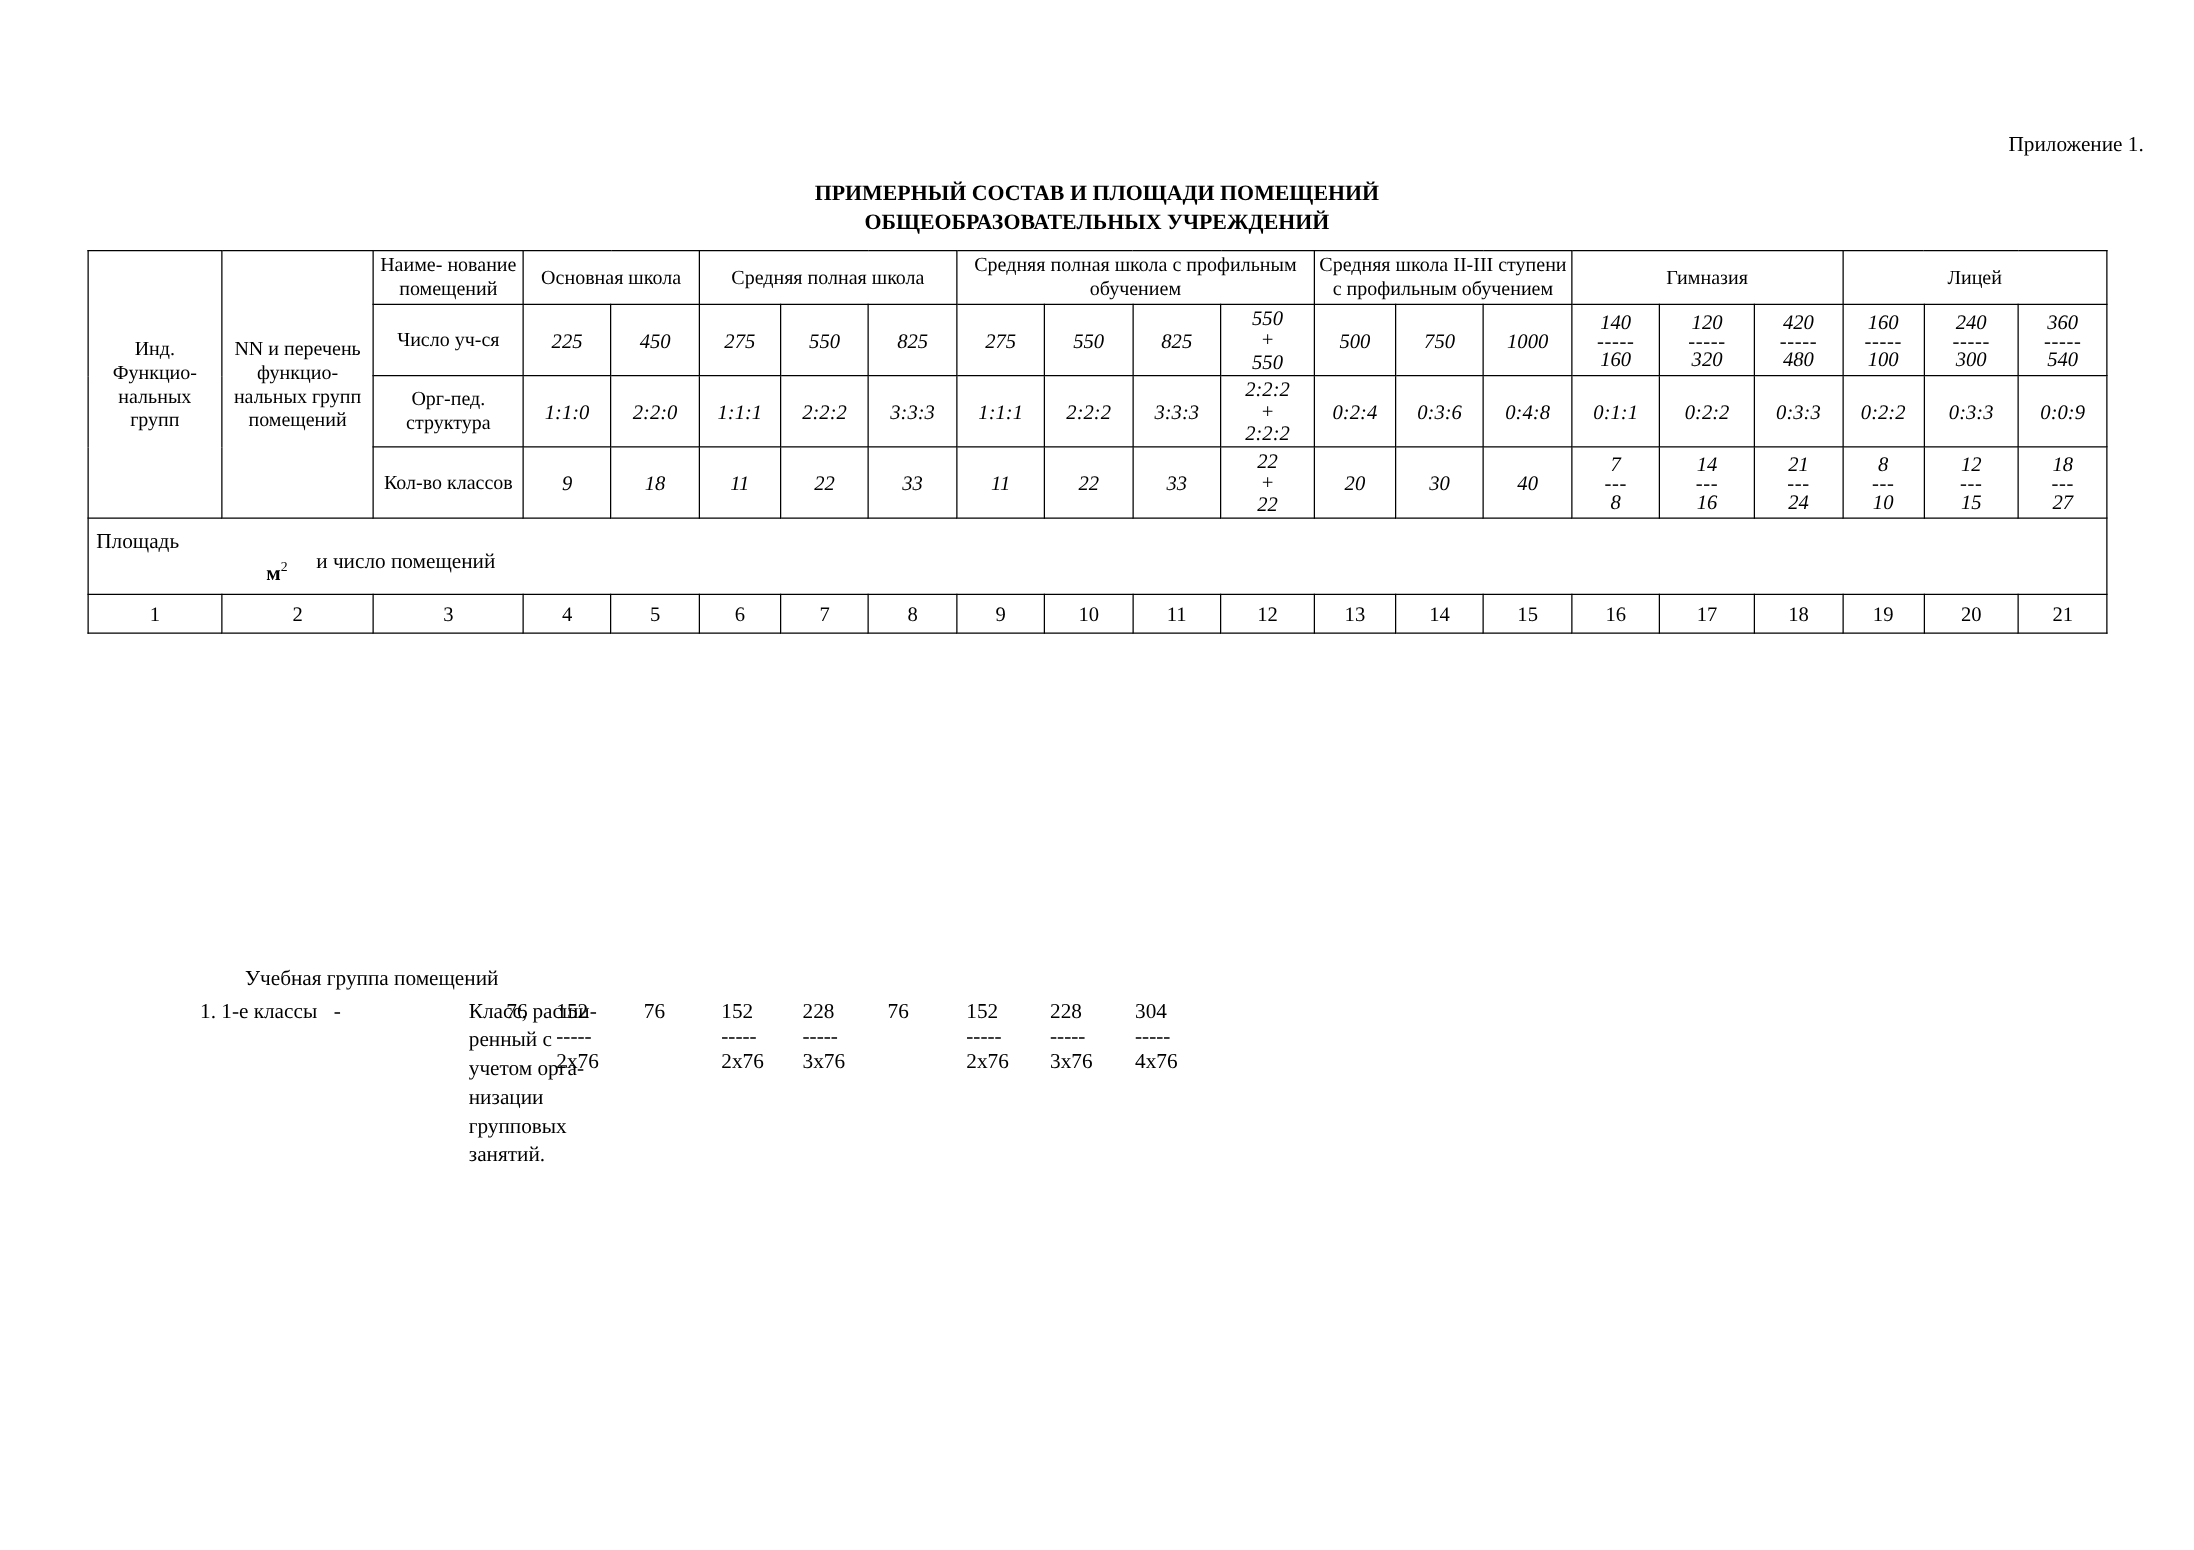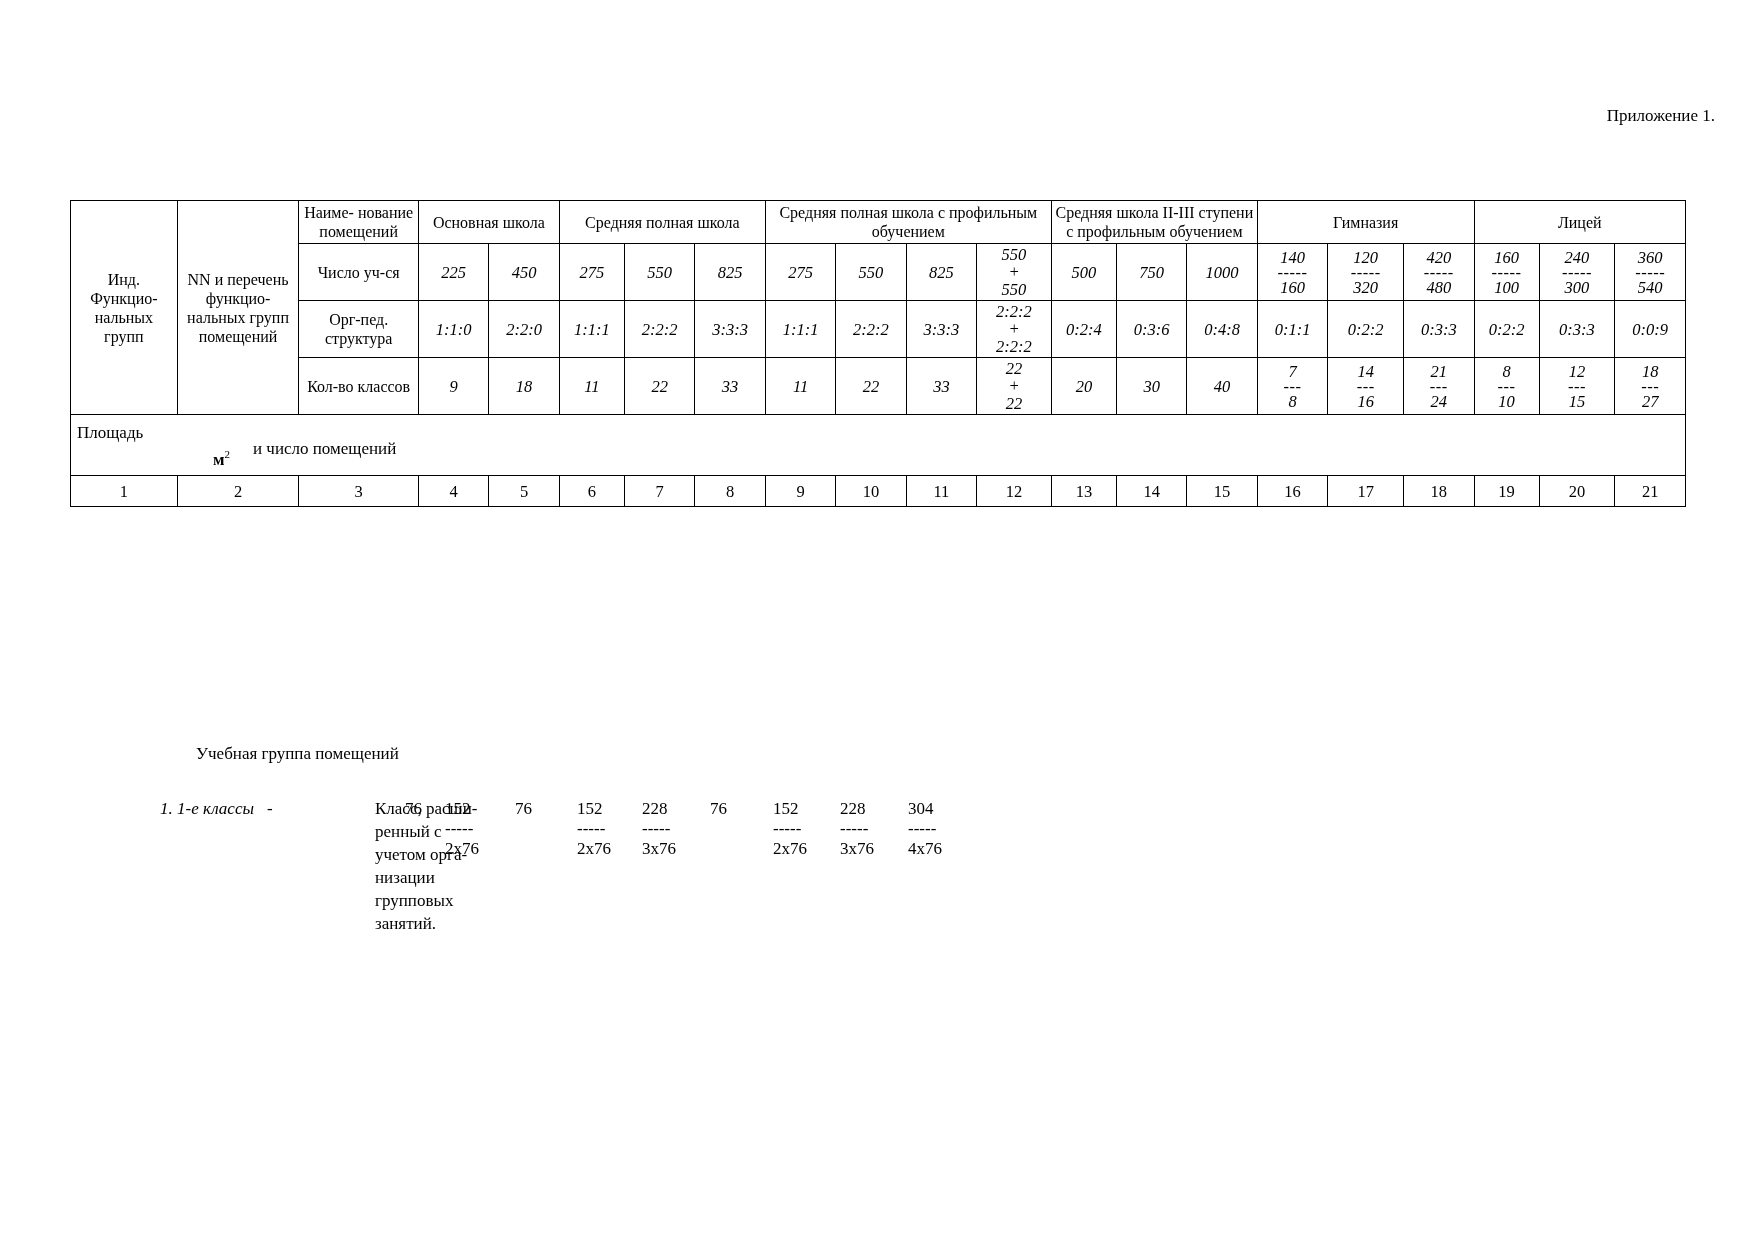--- a/index.html
+++ b/index.html
@@ -94,37 +94,36 @@
   }
   .area-word1 { position: absolute; left: 4px; top: 4px; }
   .area-word2 { position: absolute; left: 180px; top: 20px; }
   .area-m { position: absolute; left: 140px; top: 26px; font-weight: bold; }
   .area-m sup { font-weight: normal; font-size: 11px; }
   
   .colnum td { font-size: 16.5px; height: 26px; }
   
   .sect-title {
     position: absolute;
-    top: 744px;
+    top: 773px;
     left: 196px;
     font-size: 17px;
   }
   .item-block {
     position: absolute;
     top: 797px;
     left: 160px;
     font-size: 17px;
     line-height: 23px;
   }
   .item-block .col-a {
     position: absolute;
     left: 0;
     top: 0;
     width: 100px;
-    font-style: italic;
   }
   .item-block .col-dash {
     position: absolute;
     left: 107px;
     top: 0;
   }
   .item-block .col-name {
     position: absolute;
     left: 110px;
     top: 0;
@@ -140,20 +139,24 @@
   .item-block .cell .l2 { display: block; line-height: 18px; }
   .item-block .cell .l3 { display: block; line-height: 22px; }
 </style>
 </head>
 <body>
 
 <div class="page">
 
   <div class="appendix-label">Приложение 1.</div>
 
+  <div class="doc-title">
+    <div>ПРИМЕРНЫЙ СОСТАВ И ПЛОЩАДИ ПОМЕЩЕНИЙ</div>
+    <div>ОБЩЕОБРАЗОВАТЕЛЬНЫХ УЧРЕЖДЕНИЙ</div>
+  </div>
 
   <table class="main">
     <colgroup>
       <col style="width:100px">
       <col style="width:114px">
       <col style="width:112px">
       <col style="width:66px">
         <col style="width:66px">
       <col style="width:61px">
         <col style="width:66px">

